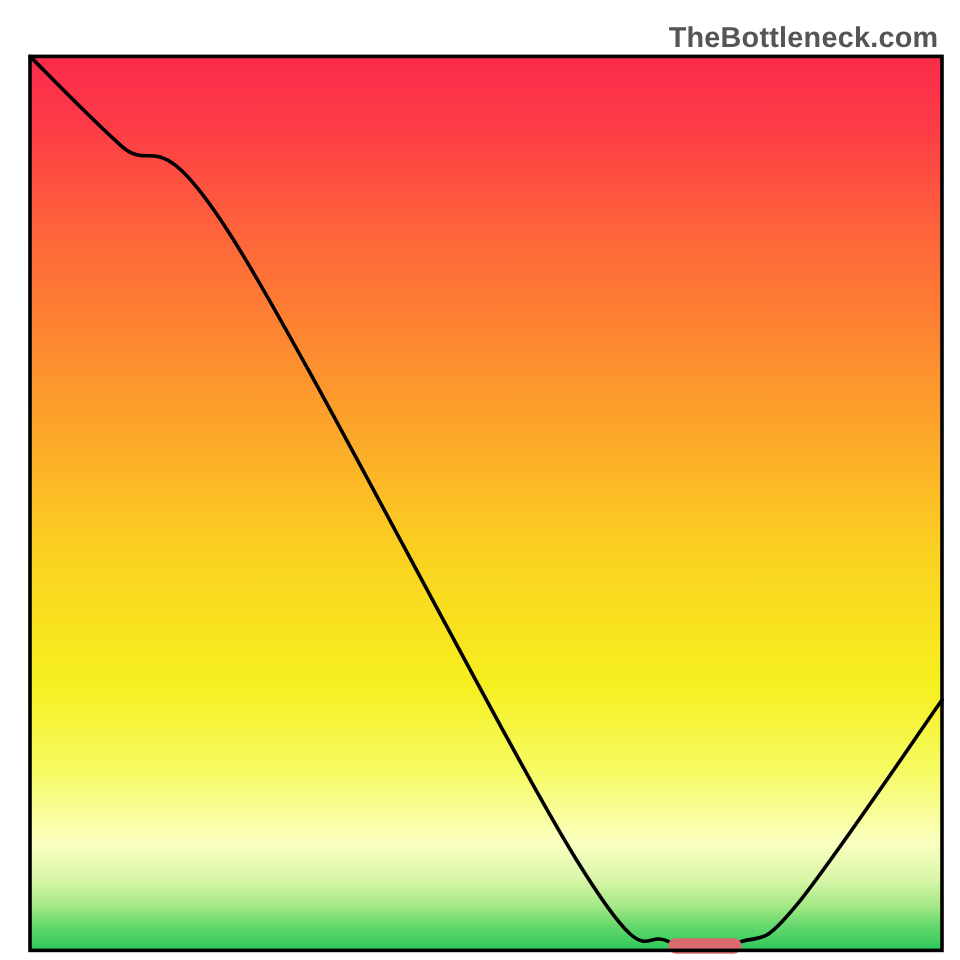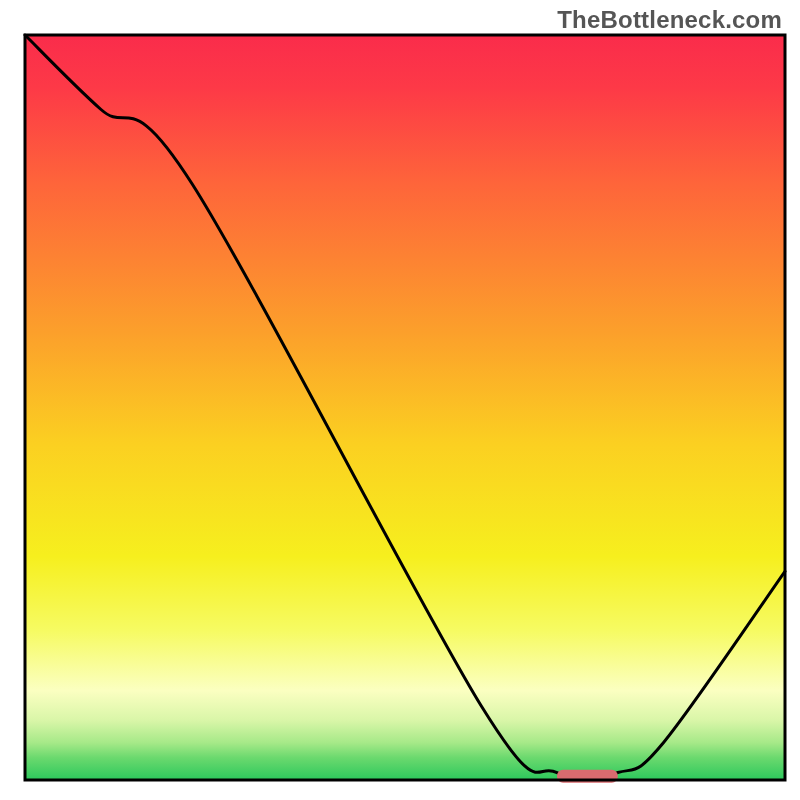--- a/index.html
+++ b/index.html
@@ -7,20 +7,21 @@
     padding: 0;
     width: 800px;
     height: 800px;
     background: #ffffff;
     font-family: Arial, Helvetica, sans-serif;
   }
   .chart-container {
     position: relative;
     width: 800px;
     height: 672px;
+    margin-top: 12px;
   }
   .watermark {
     position: absolute;
     top: 6px;
     right: 18px;
     font-size: 24px;
     font-weight: 600;
     color: #555555;
     letter-spacing: 0.2px;
     z-index: 10;

